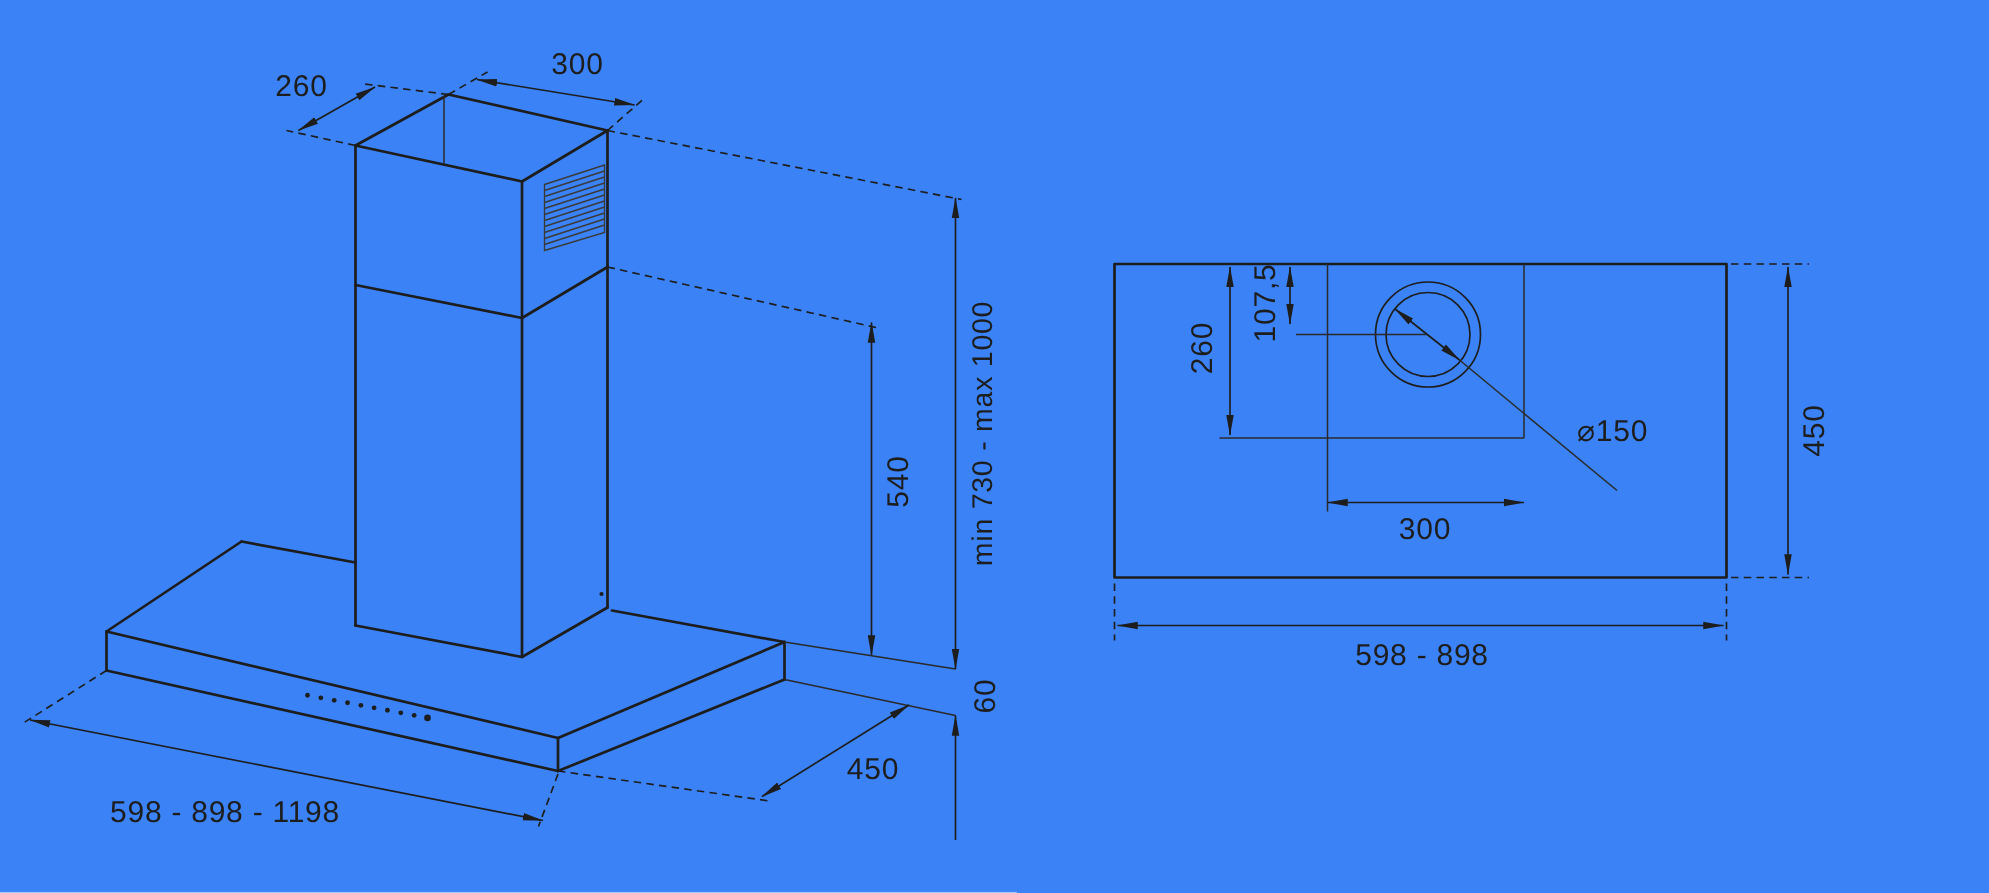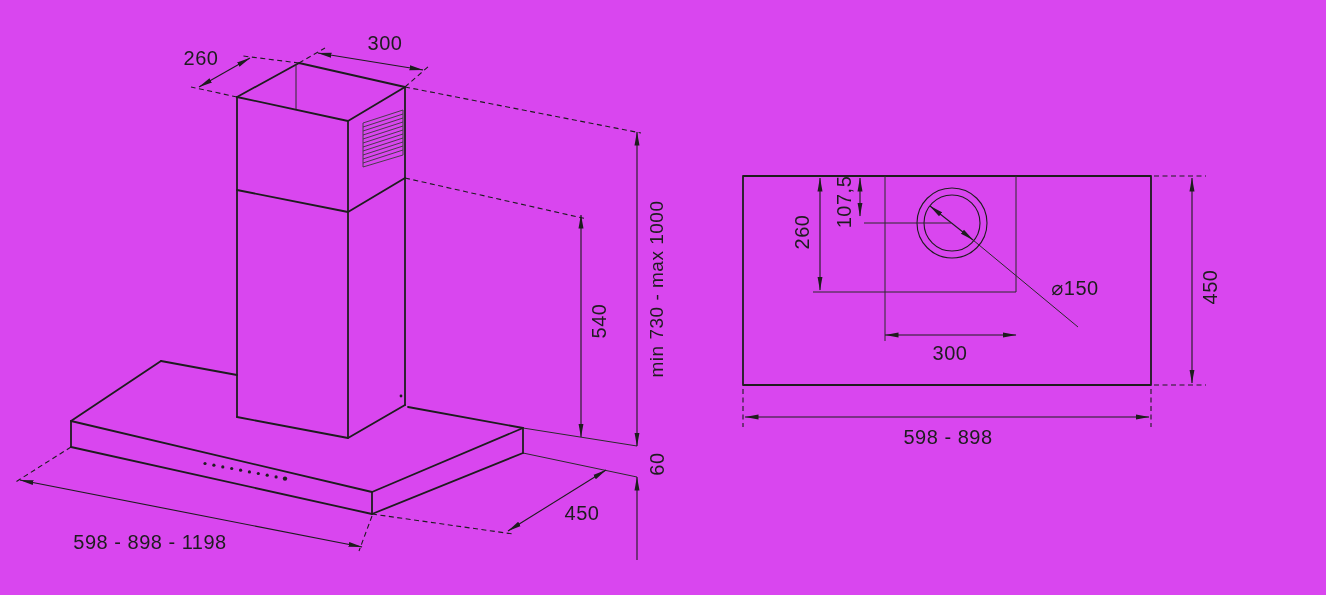--- a/index.html
+++ b/index.html
@@ -1,16 +1,16 @@
 <!DOCTYPE html>
 <html><head>
 <meta charset="utf-8">
 <style>
   html,body{margin:0;padding:0;background:#ffffff;}
-  .stage{position:relative;width:1326px;height:595px;background:#d946ef;overflow:hidden;
+  .stage{position:relative;width:1326px;height:595px;background:#3b82f6;overflow:hidden;
          font-family:"Liberation Sans","DejaVu Sans",sans-serif;}
   svg{display:block;}
   .ln  {fill:none;stroke:#1d1d1d;stroke-width:1.8;stroke-linejoin:round;stroke-linecap:round;}
   .lt  {fill:none;stroke:#2a2a2a;stroke-width:1;}
   .dim {fill:none;stroke:#1d1d1d;stroke-width:1.1;}
   .dsh {fill:none;stroke:#1d1d1d;stroke-width:1.1;stroke-dasharray:5 3.5;}
   .d2  {marker-start:url(#ar);marker-end:url(#ar);}
   .ds  {marker-start:url(#ar);}
   .grille-line{fill:none;stroke:#3a3a3a;stroke-width:0.9;}
   .lbl {fill:#1d1d1d;font-size:20px;letter-spacing:0.5px;

